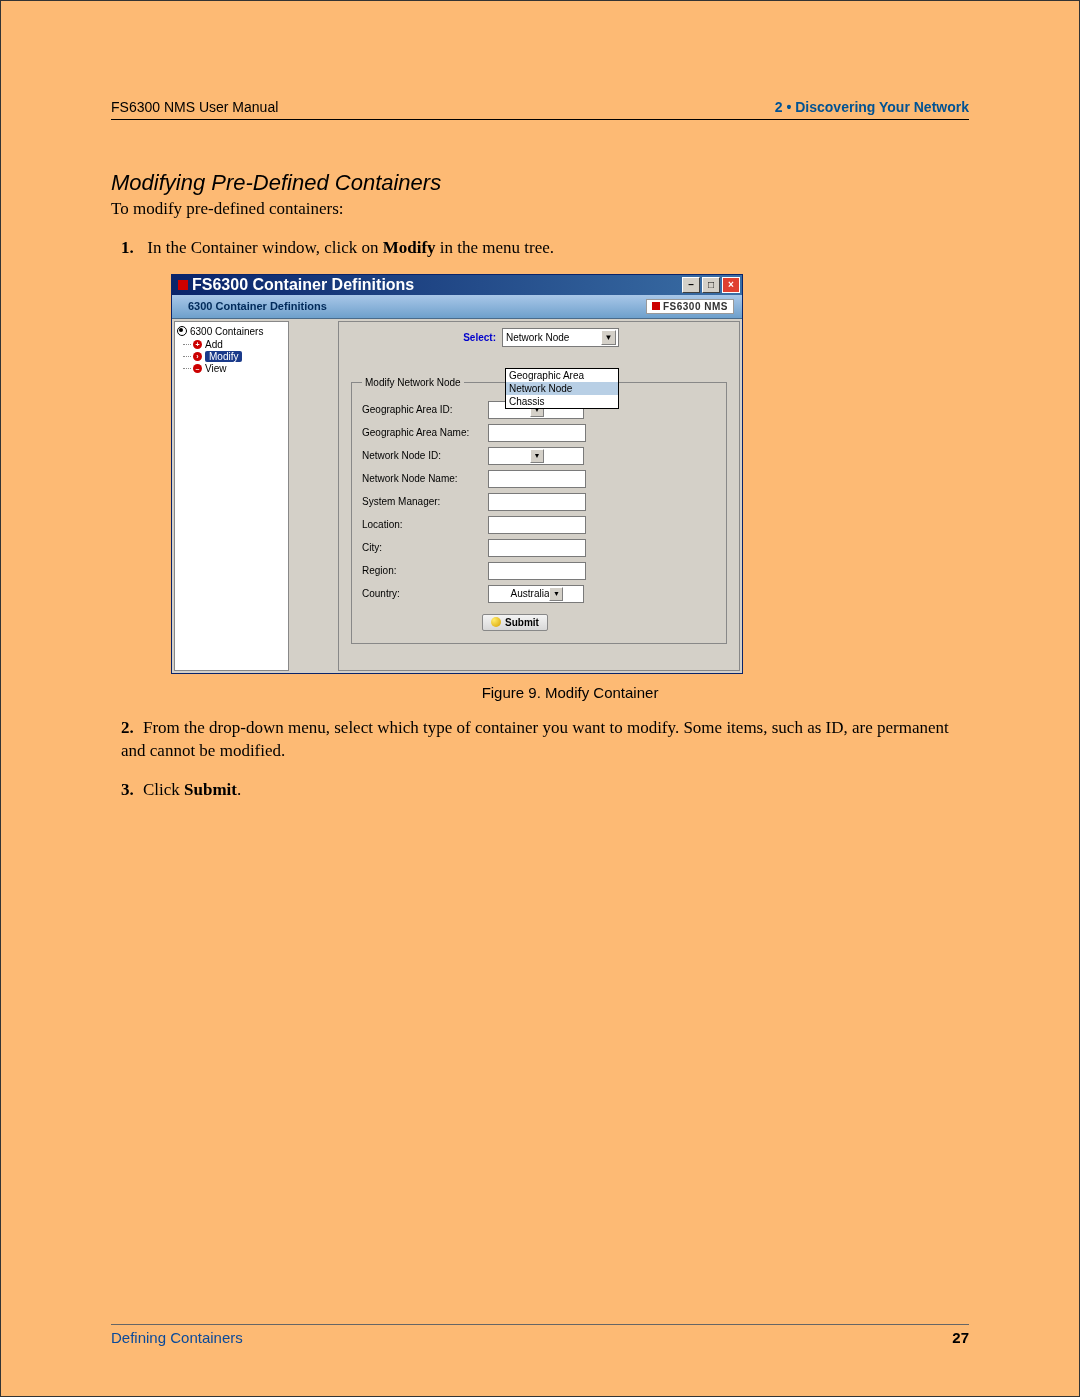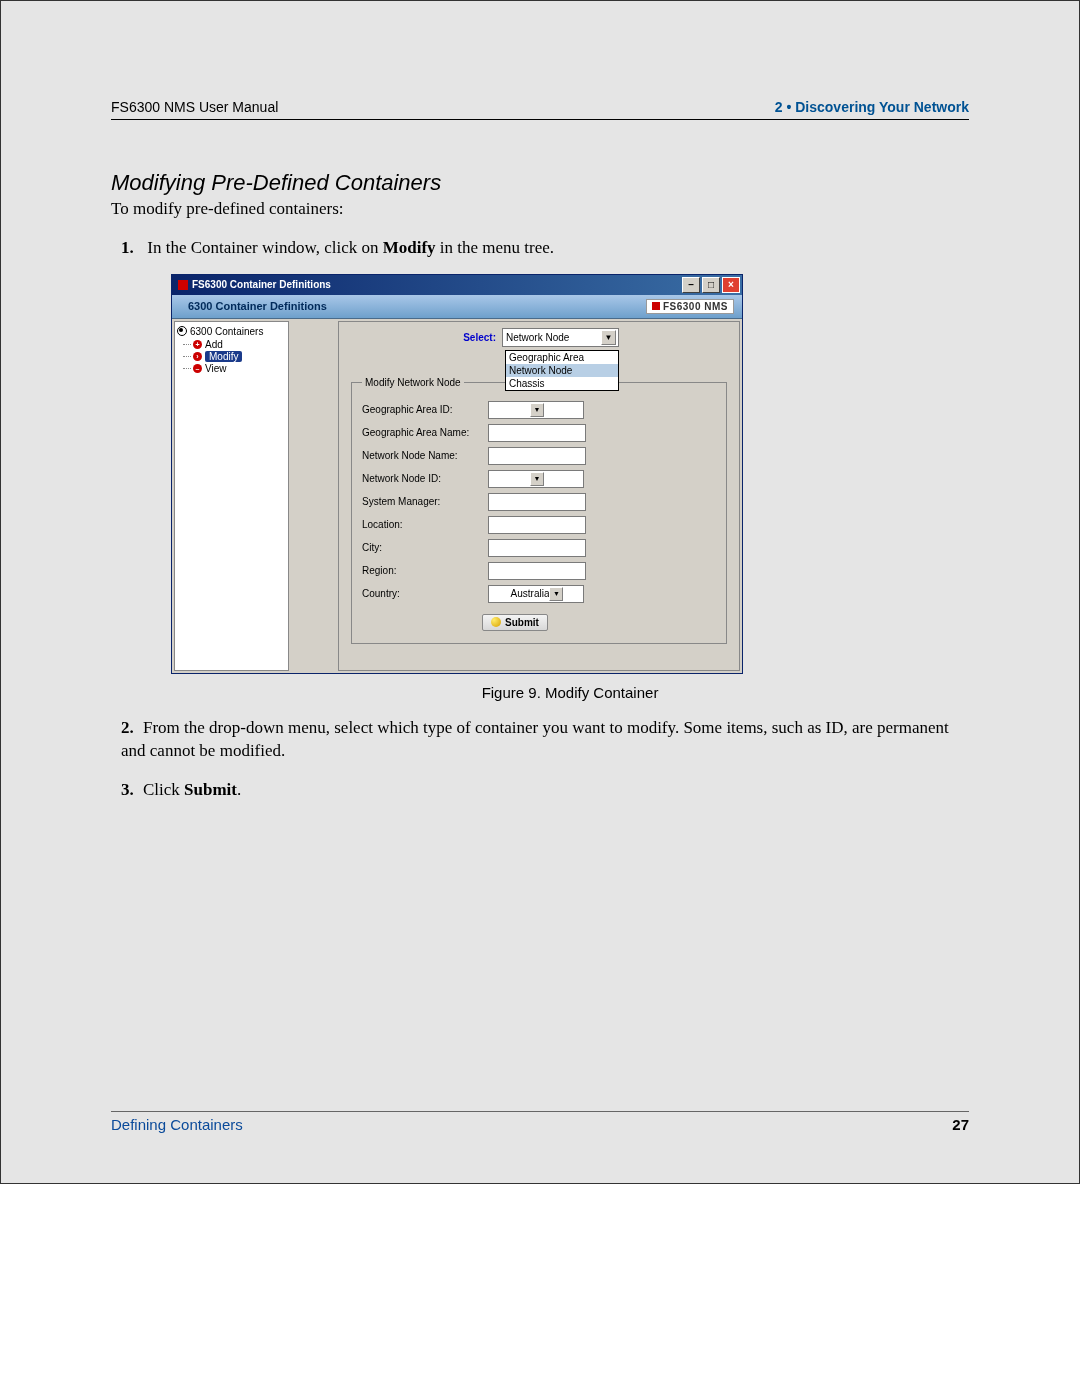--- a/index.html
+++ b/index.html
@@ -4,25 +4,25 @@
 <style>
   body {
     margin: 0;
     padding: 0;
     background: #fff;
     font-family: Georgia, 'Times New Roman', serif;
     color: #000;
   }
   .page {
     width: 1080px;
-    height: 1184px;
+    height: 1397px;
     position: relative;
     box-sizing: border-box;
     padding: 98px 110px 50px 110px;
-    background: #e5e5e5;
+    background: #fdba74;
     border: 1px solid #333;
   }
   .hdr-row {
     display: flex;
     justify-content: space-between;
     font-family: Arial, Helvetica, sans-serif;
     font-size: 14px;
     padding-bottom: 4px;
     border-bottom: 1px solid #000;
   }
@@ -50,21 +50,21 @@
   }
   .titlebar {
     background: linear-gradient(to right, #0a246a, #3a6ea5);
     color: #fff;
     display: flex;
     align-items: center;
     height: 20px;
     padding: 0 2px;
   }
   .titlebar .tb-icon { width: 10px; height: 10px; background: #c00; margin: 0 4px; }
-  .titlebar .tb-title { font-weight: bold; flex: 1; font-size: 10px; white-space: nowrap; }
+  .titlebar .tb-title { font-weight: bold; flex: 1; font-size: 16px; white-space: nowrap; }
   .tb-buttons { display: flex; gap: 2px; }
   .tb-btn {
     width: 16px; height: 14px;
     background: #d4d0c8;
     border: 1px solid #fff;
     border-right-color: #404040; border-bottom-color:#404040;
     display:flex; align-items:center; justify-content:center;
     font-size:10px; font-weight:bold; color:#000;
   }
   .tb-btn.close { background:#e04030; color:#fff; border:1px solid #fff; }
@@ -114,21 +114,21 @@
   }
   .select-row { display:flex; justify-content:flex-end; align-items:center; gap:6px; position:relative; }
   .select-label { color:#0000cc; font-weight:bold; font-size:10px;}
   .combo {
     width: 110px; height:17px; background:#fff; border:1px solid #7a7a7a;
     display:flex; align-items:center; justify-content:space-between; padding:0 2px 0 3px;
     font-size:10px; color:#000;
   }
   .combo .arrow { width:13px;height:13px;background:#d4d0c8;border:1px solid #808080;border-top-color:#fff;border-left-color:#fff; display:flex;align-items:center;justify-content:center;font-size:8px;}
   .dropdown-open {
-    position:absolute; top: 22px; right: 0px;
+    position:absolute; top: 40px; right: 0px;
     background:#fff; border:1px solid #000; font-size:10px;
     width: 112px;
     z-index: 10;
   }
   .dropdown-open div { padding: 1px 3px; }
   .dropdown-open div.hl { background:#b8cfe5; }
   fieldset.modify {
     border:1px solid #888; margin-top: 30px; padding: 8px 10px 12px 10px;
   }
   fieldset.modify legend { font-size:10px; padding:0 3px; }
@@ -242,31 +242,31 @@
               <div class="combo-small">
                   <span></span>
                   <span class="arrow">▼</span>
                 </div>
             </div>
             <div class="frow">
               <label>Geographic Area Name:</label>
               <div class="txt-input"></div>
             </div>
             <div class="frow">
-              <label>Network Node Name:</label>
-              <div class="txt-input"></div>
-            </div>
-            <div class="frow">
               <label>Network Node ID:</label>
               <div class="combo-small">
                   <span></span>
                   <span class="arrow">▼</span>
                 </div>
             </div>
             <div class="frow">
+              <label>Network Node Name:</label>
+              <div class="txt-input"></div>
+            </div>
+            <div class="frow">
               <label>System Manager:</label>
               <div class="txt-input"></div>
             </div>
             <div class="frow">
               <label>Location:</label>
               <div class="txt-input"></div>
             </div>
             <div class="frow">
               <label>City:</label>
               <div class="txt-input"></div>

